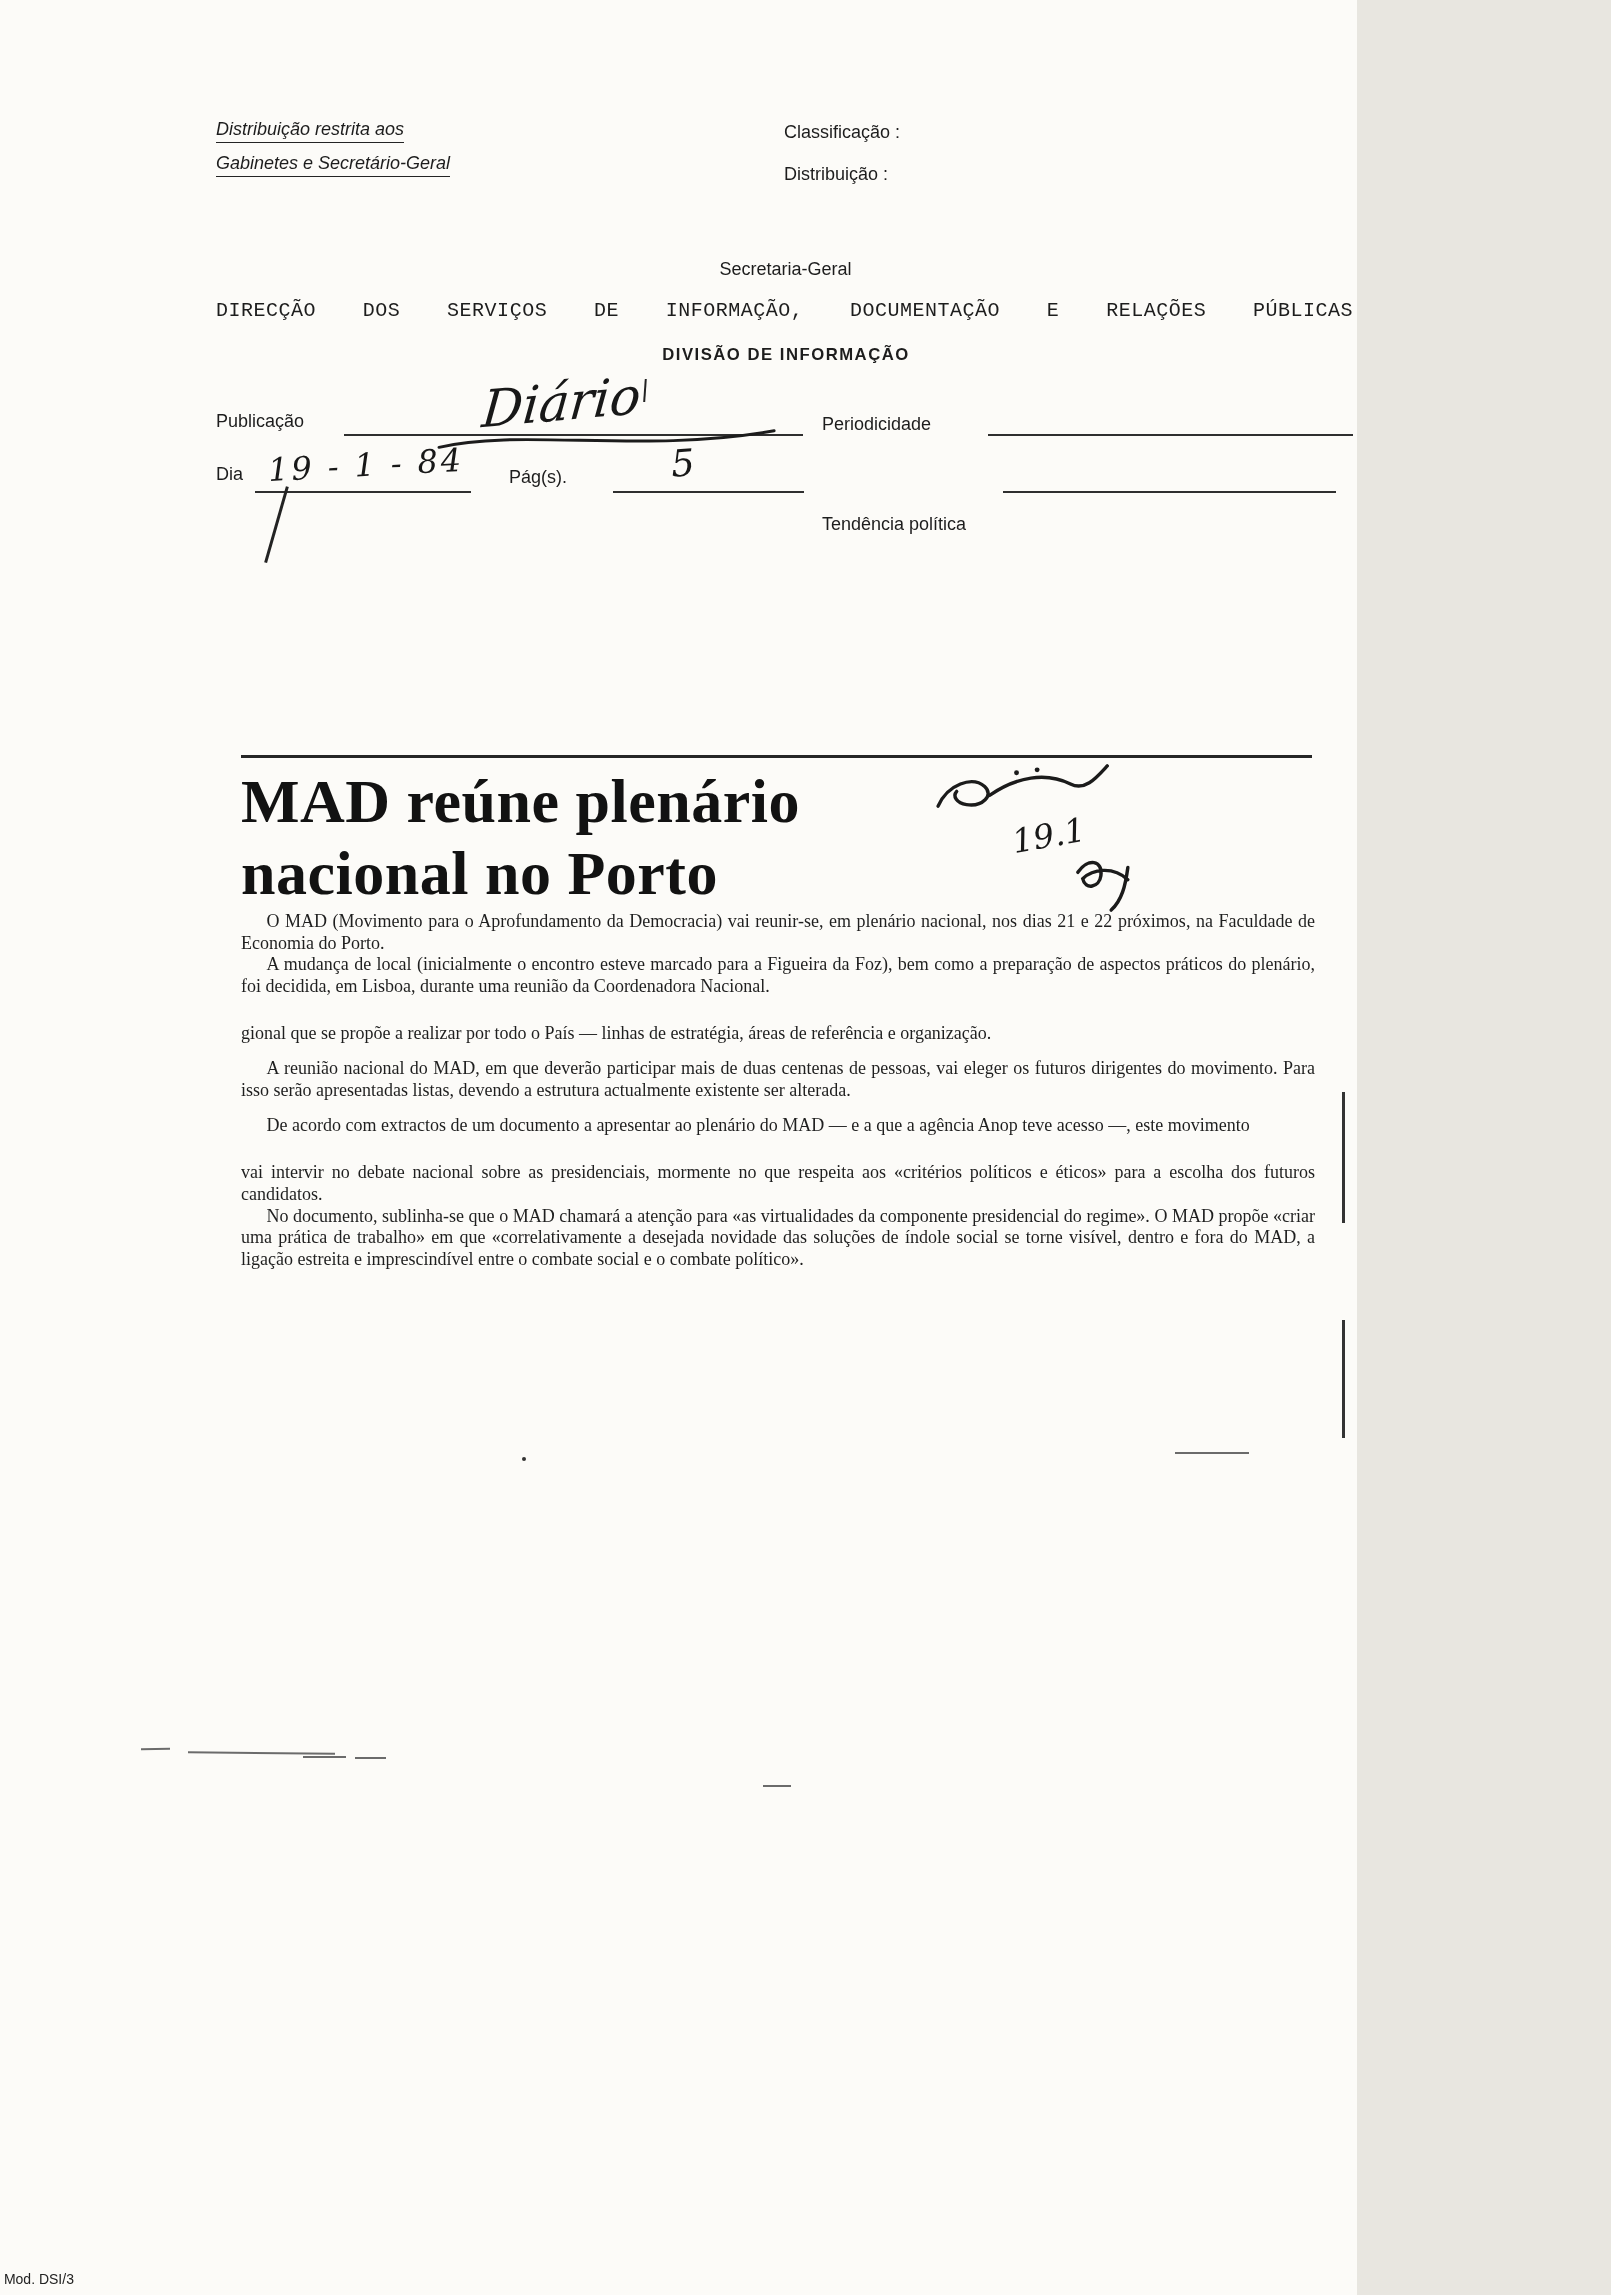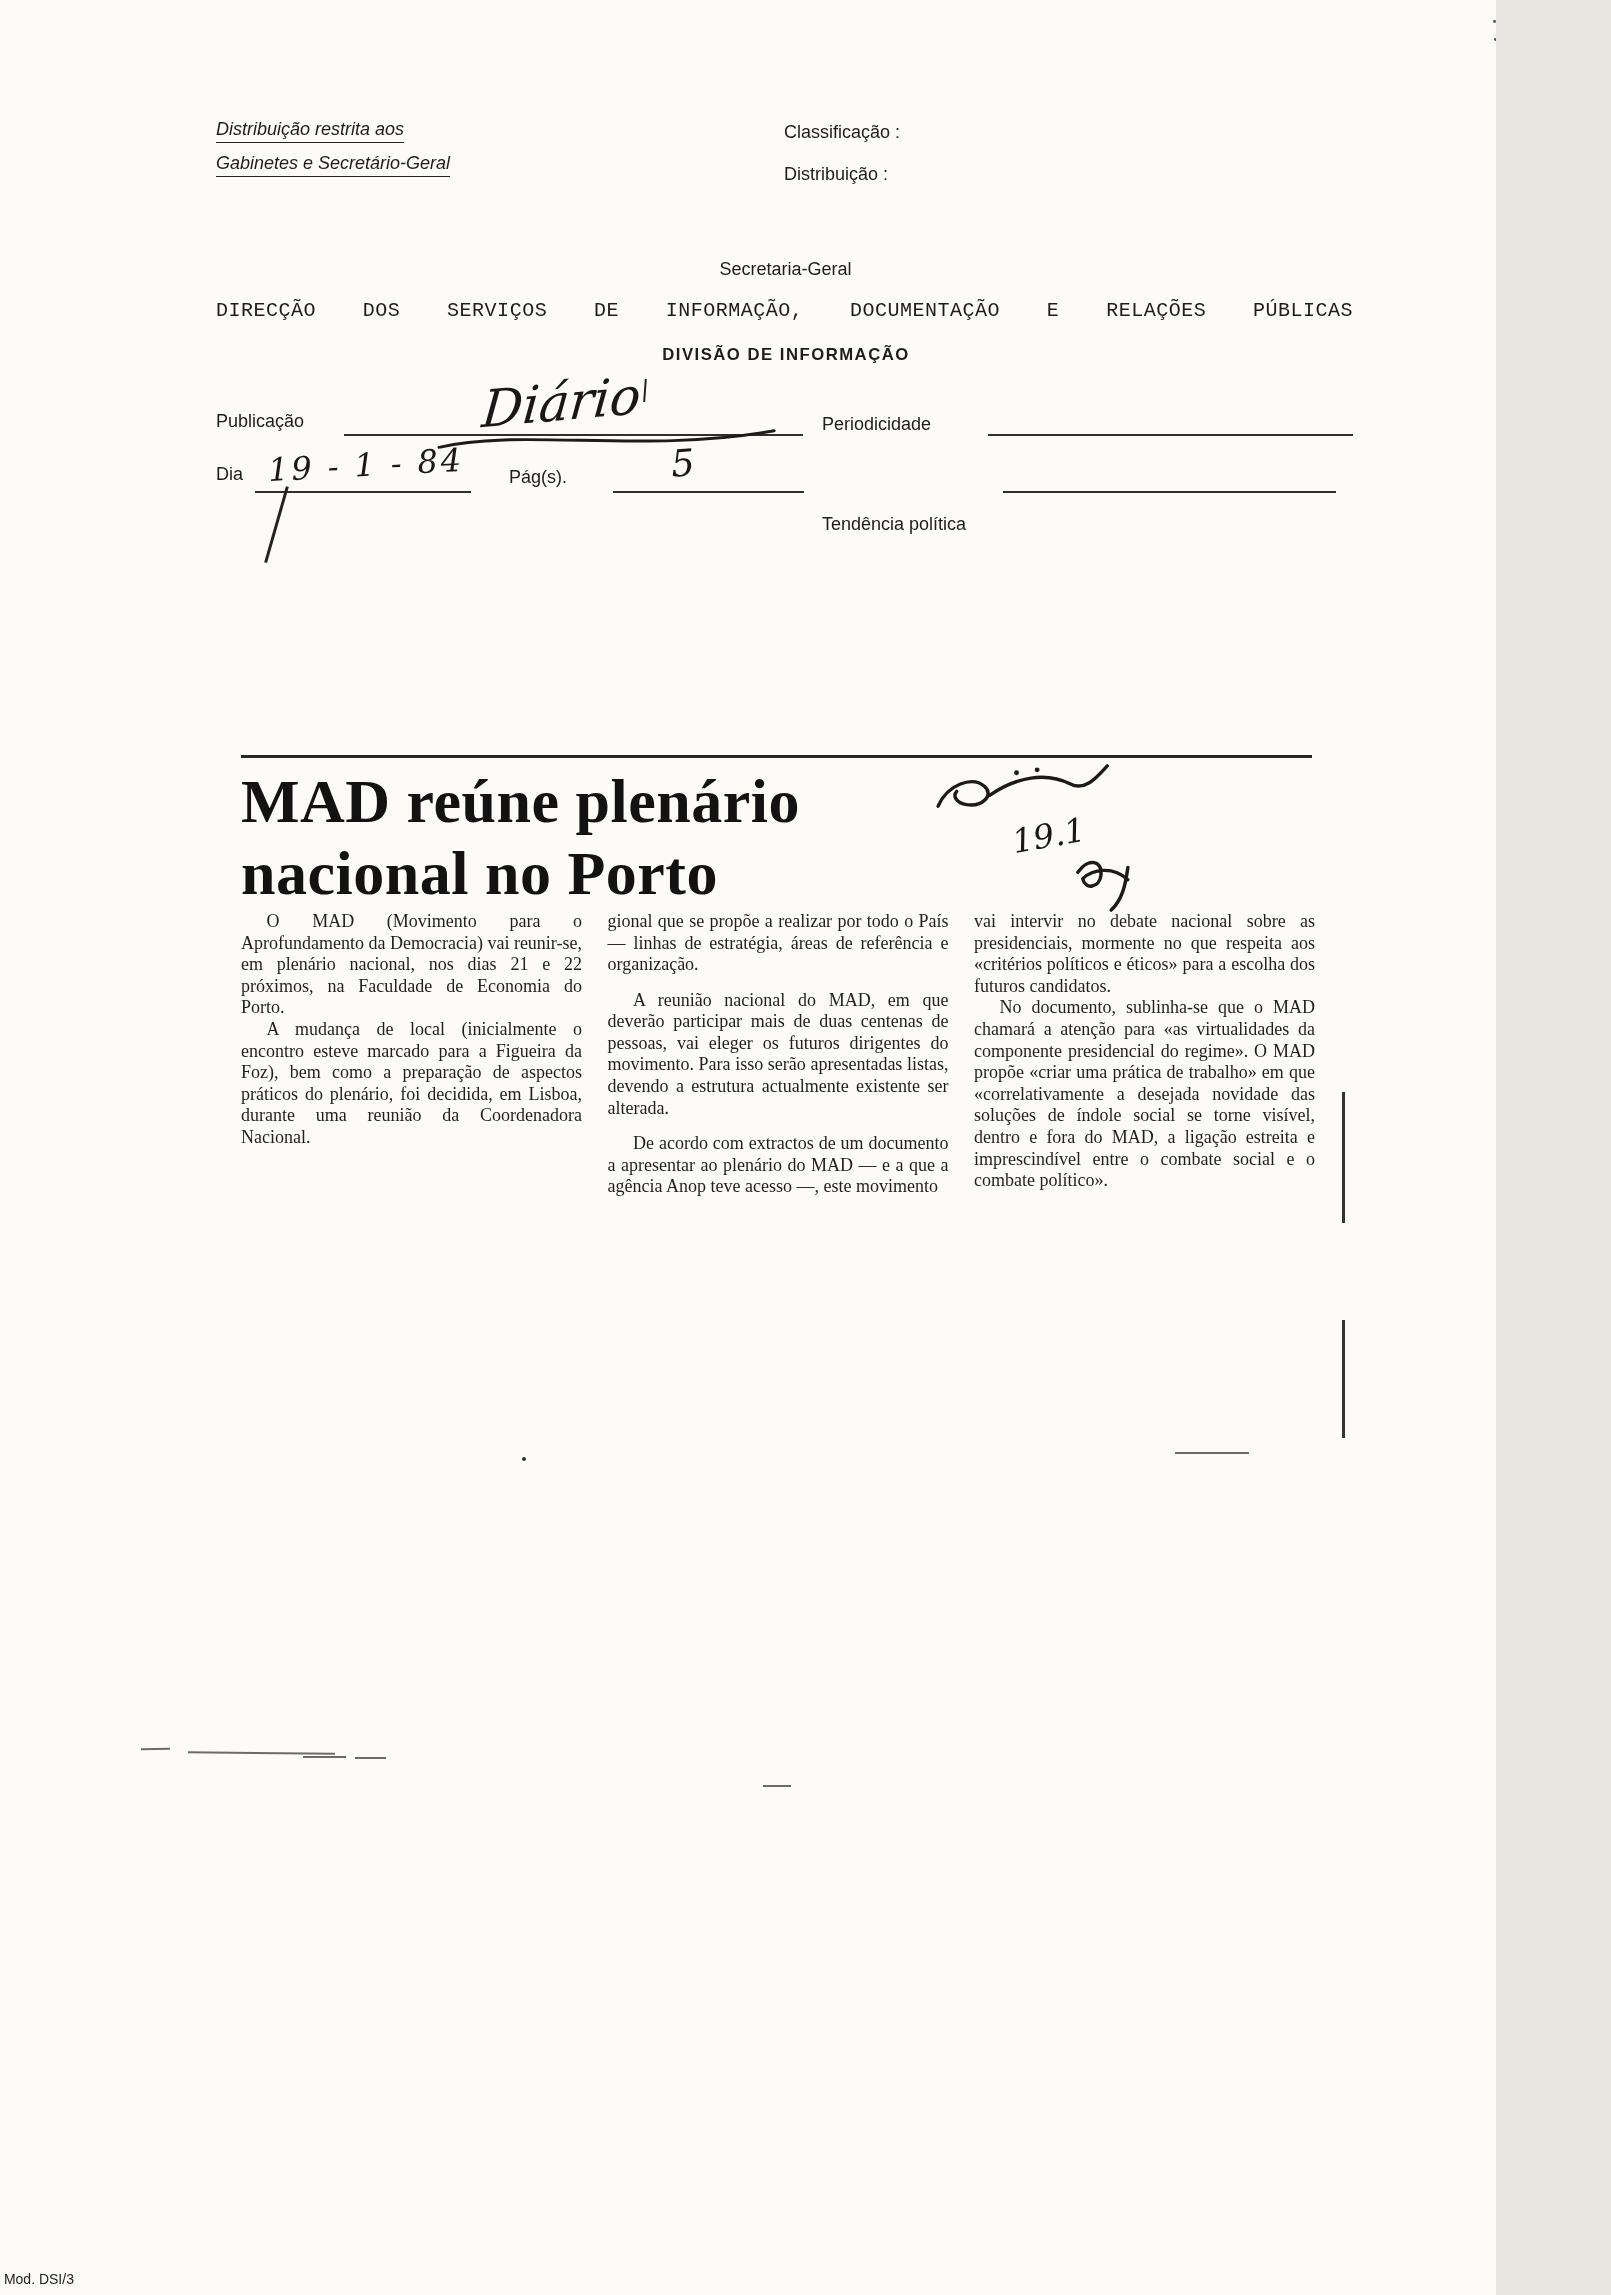--- a/index.html
+++ b/index.html
@@ -1,18 +1,18 @@
 <!DOCTYPE html>
 <html style="font-size:7.9px"><head>
 <meta charset="utf-8">
 <style>
   html,body{margin:0;padding:0;background:#e8e6e0;}
   .page{
     position:relative;
-    width:1496px;height:2295px;
+    width:1357px;height:2295px;
     background:#fcfbf8;
     overflow:hidden;
     font-family:"Liberation Sans",sans-serif;
     color:#1d1d1d;
   }
   
   .restricted{position:absolute;left:216px;top:120px;font-style:italic;font-size:18px;line-height:1;}
   .restricted .rline{display:inline-block;border-bottom:1.5px solid #242424;padding-bottom:3.9px;margin-bottom:10.8px;}
   .restricted div{display:block;}
   .classdist{position:absolute;left:784px;top:123px;font-size:18px;line-height:1;}
@@ -32,21 +32,21 @@
   .hand-dia{left:268px;top:446px;font-size:32px;transform:rotate(-3deg);letter-spacing:2.9px;}
   .hand-pag{left:671px;top:442px;font-size:37px;transform:rotate(-4deg);}
   .hand-ann{left:1012px;top:816px;font-size:33px;transform:rotate(-10deg);}
   .tick{position:absolute;background:#222;}
   
   .hrule{position:absolute;left:241px;top:755px;width:1071px;height:2.5px;background:#262626;}
   .headline{position:absolute;left:241px;top:765px;margin:0;
     font-family:"Liberation Serif",serif;font-weight:700;font-size:62px;line-height:72px;
     letter-spacing:0.5px;color:#121212;}
   .columns{position:absolute;left:241px;top:911px;width:1074px;display:flex;gap:25.5px;
-    font-family:"Liberation Serif",serif;font-size:18px;line-height:21.6px;color:#1f1f1f;}
+    font-family:"Liberation Serif",serif;font-size:18px;line-height:21.6px;color:#1f1f1f;flex-direction:column;}
   .col{flex:1 1 0;min-width:0;}
   .col p{margin:0;text-align:justify;hyphens:none;}
   .col p.ind{text-indent:25.5px;}
   .col p.gap{margin-top:13.8px;}
   
   .vmark{position:absolute;width:2.5px;background:#333;}
   .hdash{position:absolute;height:2px;background:#6b6b6b;}
   .dot{position:absolute;width:4.4px;height:4.4px;border-radius:50%;background:#333;}
   .modlabel{position:absolute;left:3.9px;top:2271px;font-size:14px;color:#222;}
   .annsvg{position:absolute;left:916px;top:757px;}

